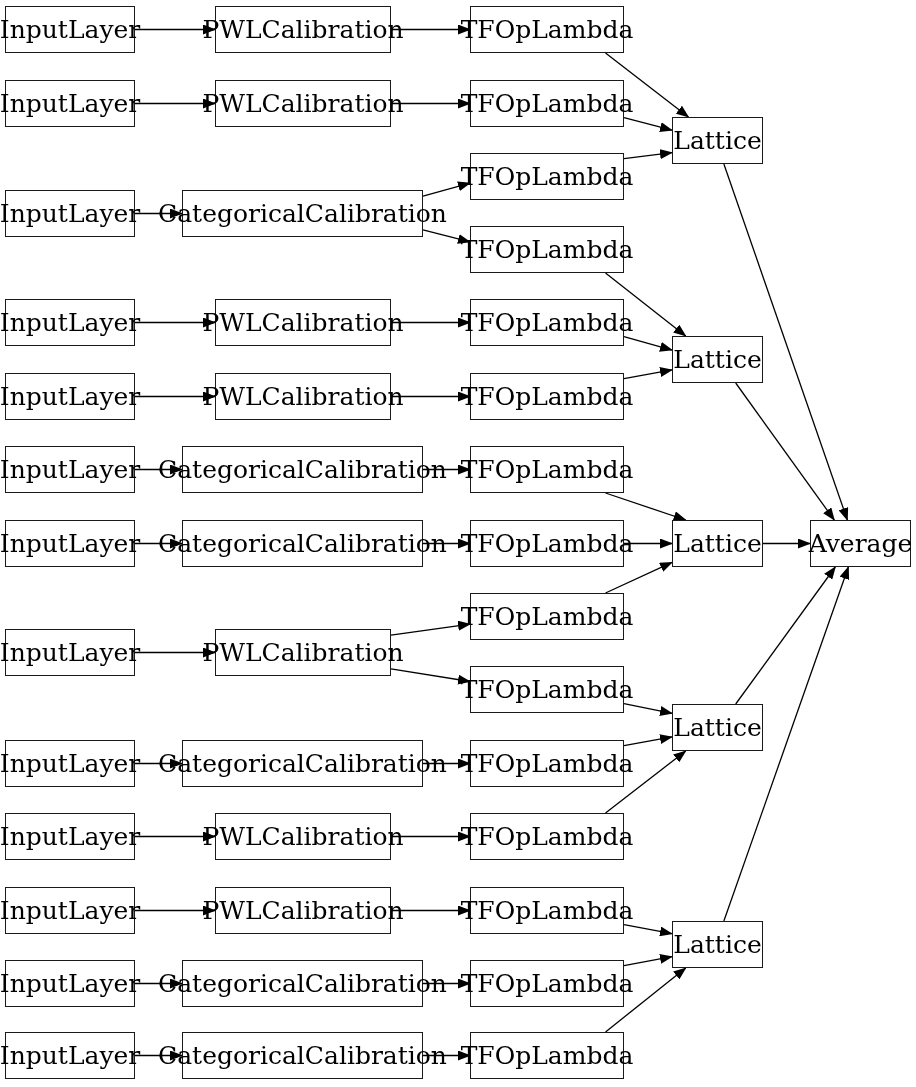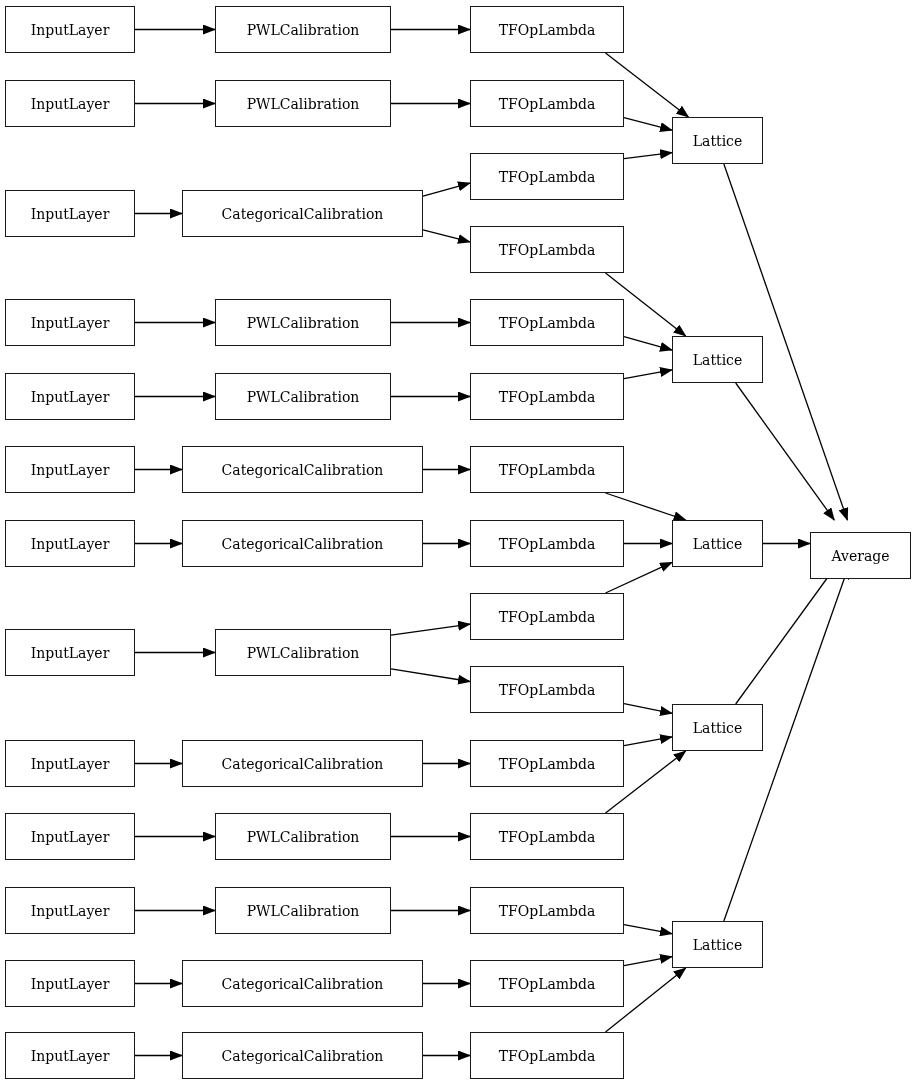--- a/index.html
+++ b/index.html
@@ -24,21 +24,21 @@
   .node {
     position: absolute;
     box-sizing: border-box;
     border: 1.3px solid #1a1a1a;
     background: #ffffff;
     color: #000000;
     display: flex;
     align-items: center;
     justify-content: center;
     font-family: "DejaVu Serif", "Liberation Serif", serif;
-    font-size: 14px;
+    font-size: 25px;
     line-height: 1;
     white-space: nowrap;
   }
   .edge {
     stroke: #000000;
     stroke-width: 1.3;
     fill: none;
   }
 </style>
 </head>
@@ -139,14 +139,14 @@
     <div class="node" style="left: 470px; top: 740px; width: 154px; height: 47px;">TFOpLambda</div>
     <div class="node" style="left: 470px; top: 813px; width: 154px; height: 47px;">TFOpLambda</div>
     <div class="node" style="left: 470px; top: 887px; width: 154px; height: 47px;">TFOpLambda</div>
     <div class="node" style="left: 470px; top: 960px; width: 154px; height: 47px;">TFOpLambda</div>
     <div class="node" style="left: 470px; top: 1032px; width: 154px; height: 47px;">TFOpLambda</div>
     <div class="node" style="left: 672px; top: 117px; width: 91px; height: 47px;">Lattice</div>
     <div class="node" style="left: 672px; top: 336px; width: 91px; height: 47px;">Lattice</div>
     <div class="node" style="left: 672px; top: 520px; width: 91px; height: 47px;">Lattice</div>
     <div class="node" style="left: 672px; top: 704px; width: 91px; height: 47px;">Lattice</div>
     <div class="node" style="left: 672px; top: 921px; width: 91px; height: 47px;">Lattice</div>
-    <div class="node" style="left: 810px; top: 520px; width: 101px; height: 47px; margin-top: 12px;">Average</div>
+    <div class="node" style="left: 810px; top: 520px; width: 101px; height: 47px;">Average</div>
   </div>
 
 </body></html>

